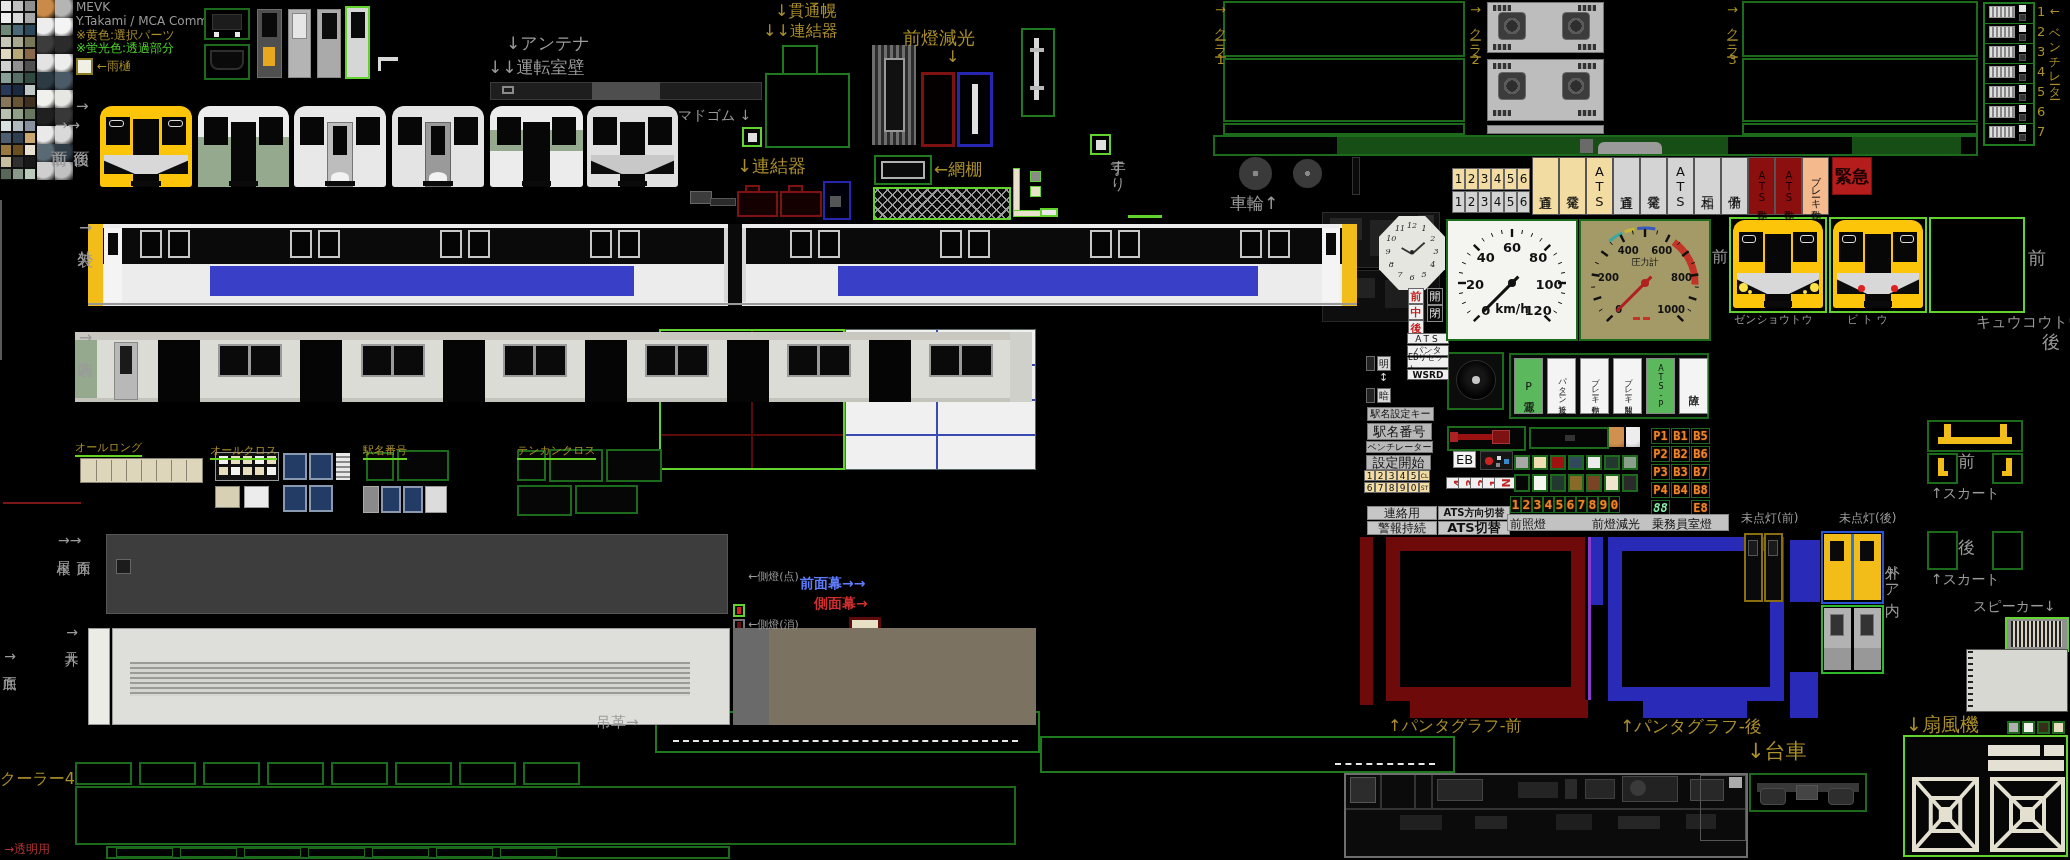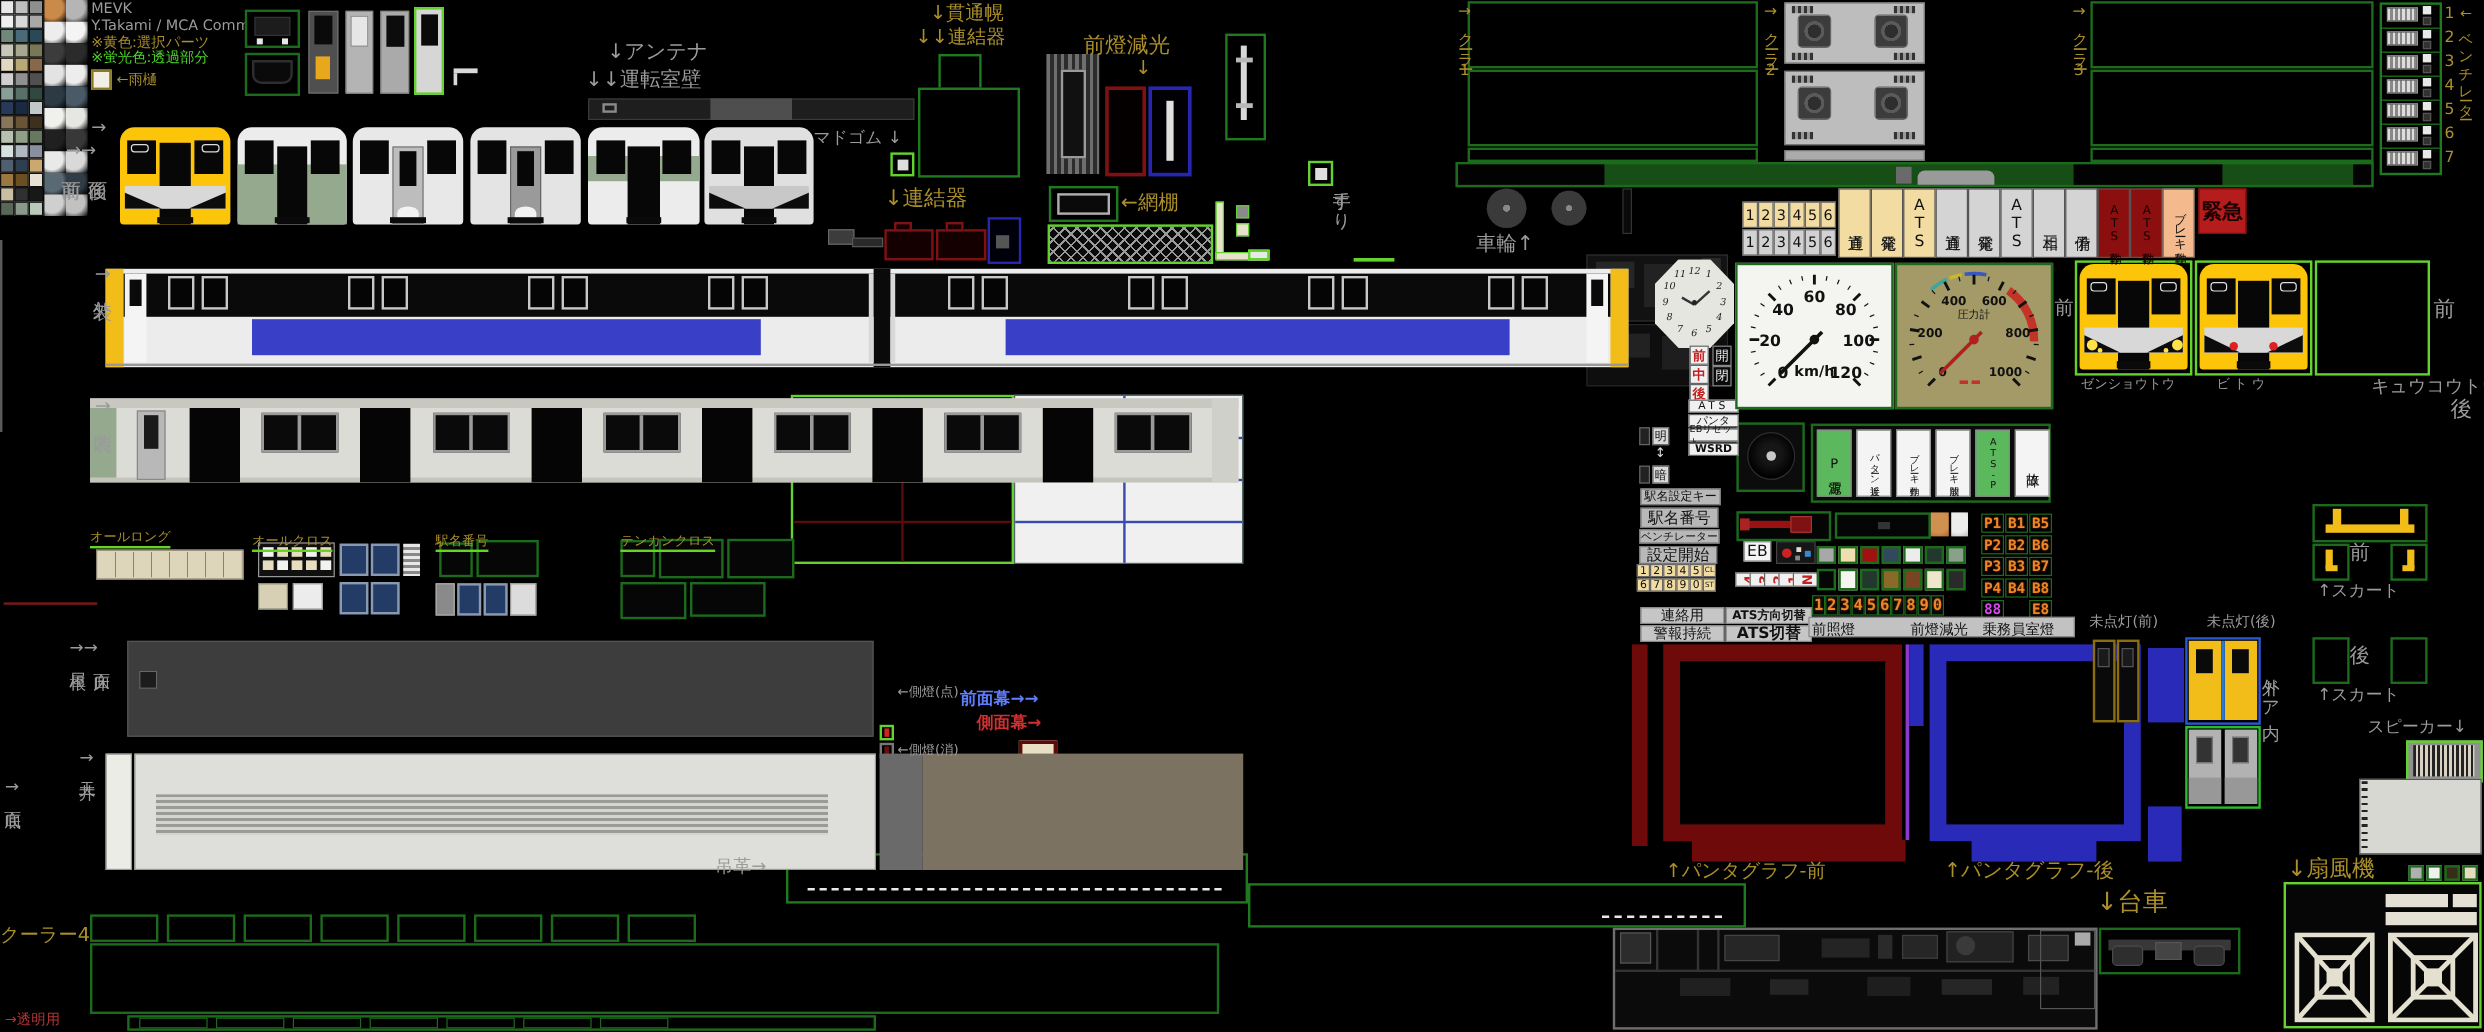--- a/index.html
+++ b/index.html
@@ -30,21 +30,21 @@
   .navyseat{background:#223c66;border:2px solid #8a98b0;}
   .hstripes{background:repeating-linear-gradient(180deg,#e8e8e8 0 3px,#888 3px 5px);}
   .dash{border-top:2px dashed #e8e8e8;height:0;}
   .ribbed{background:repeating-linear-gradient(90deg,#ddd 0 2px,#888 2px 4px);border:1px solid #999;}
   .cell{position:absolute;display:flex;align-items:center;justify-content:center;
         box-sizing:border-box;color:#111;border:1px solid #666;}
   .vbtn{writing-mode:vertical-rl;text-orientation:upright;display:flex;align-items:center;
         justify-content:center;line-height:1;}
   .seg{color:#f08428;font-family:"DejaVu Sans Mono",monospace;font-weight:bold;
        text-shadow:0 0 2px #7a3c00;}
-  .segdim{color:#d946ef;text-shadow:none;}
+  .segdim{color:#86efac;text-shadow:none;font-style:italic;}
   .graybtn{background:#c6c6c6;border:1px solid #888;color:#111;display:flex;align-items:center;justify-content:center;}
 </style>
 </head>
 <body>
 
 <div id="stage">
   <div class="cred">
     <div>MEVK</div>
     <div>Y.Takami / MCA Comm.</div>
     <div class="y">※黄色:選択パーツ</div>

